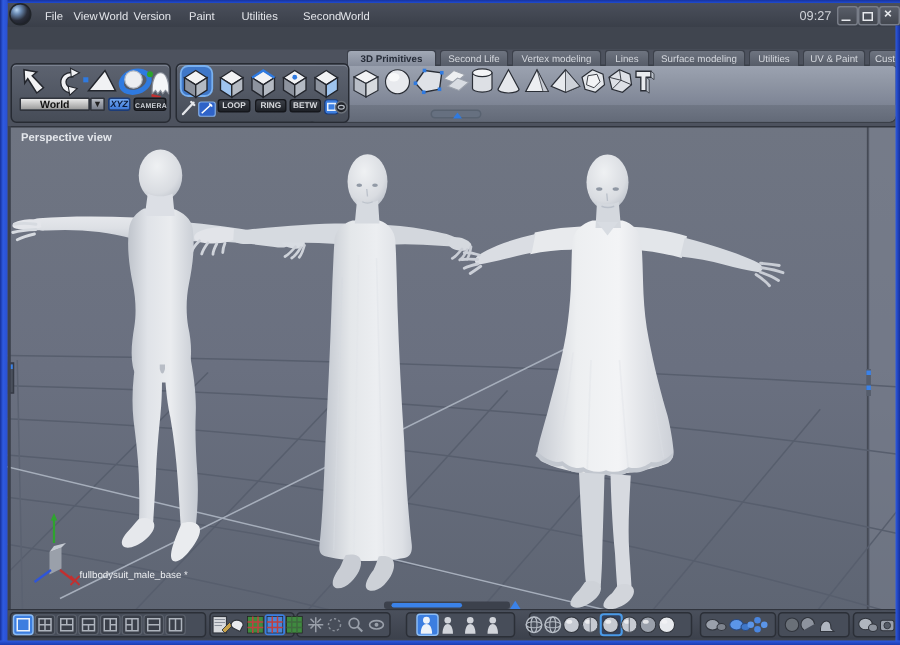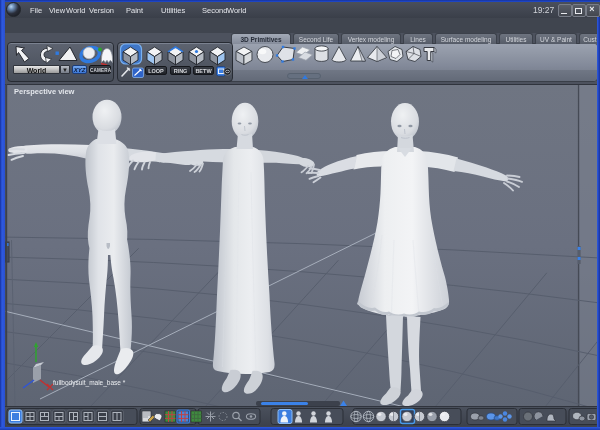--- a/index.html
+++ b/index.html
@@ -82,21 +82,21 @@
   <div id="menu">
     <div id="logo"></div>
     <div class="mi" style="left:25px">File</div>
     <div class="mi" style="left:44px">View</div>
     <div class="mi" style="left:61px">World</div>
     <div class="mi" style="left:84px">Version</div>
     <div class="mi" style="left:121px">Paint</div>
     <div class="mi" style="left:156px">Utilities</div>
     <div class="mi" style="left:197px">Second</div>
     <div class="mi" style="left:222px">World</div>
-    <div id="clock">19:27</div>
+    <div id="clock">09:27</div>
     <div class="mbtn" style="left:553px">
         <span style="position:absolute;left:2px;bottom:2px;width:6px;height:1.5px;background:#e8eaee"></span>
       </div>
     <div class="mbtn" style="left:567px">
         <span style="position:absolute;left:2px;top:2.5px;width:5px;height:4px;border:1px solid #e8eaee"></span>
       </div>
     <div class="mbtn" style="left:581px">
         <span style="position:absolute;left:0;top:0;width:10px;height:9px;font-size:9px;line-height:9px;text-align:center;font-weight:bold">×</span>
       </div>
   </div>

